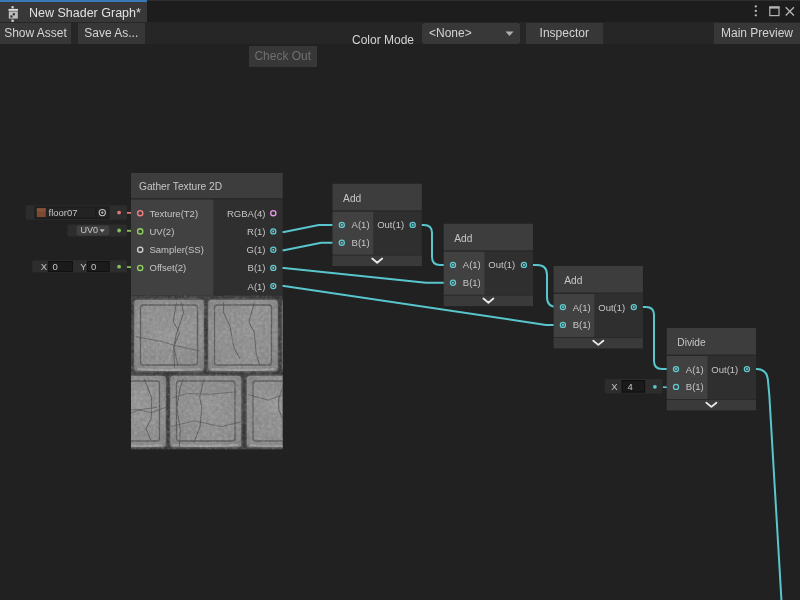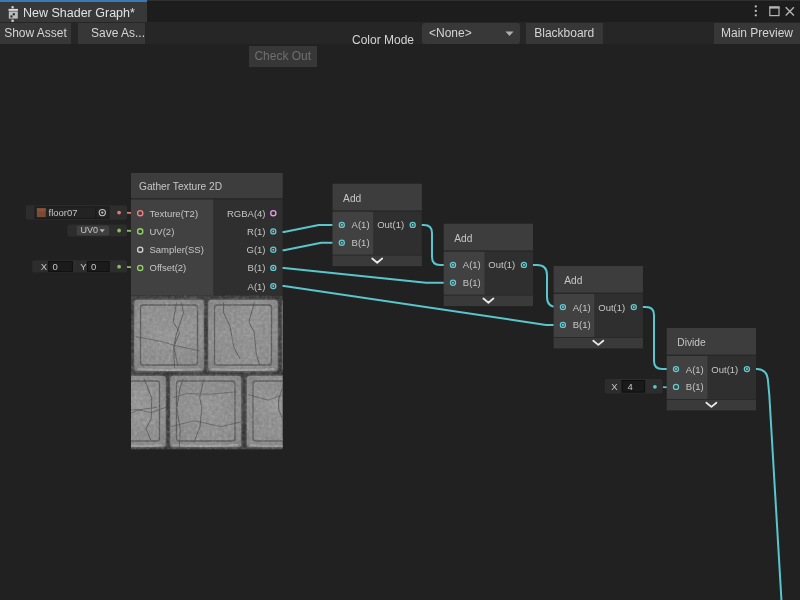--- a/index.html
+++ b/index.html
@@ -2,21 +2,21 @@
 <html><head>
 <meta charset="utf-8">
 <style>
   html,body{margin:0;padding:0;width:800px;height:600px;overflow:hidden;background:#212121;
     font-family:"Liberation Sans", sans-serif;}
   #root{position:relative;width:800px;height:600px;}
   .titlebar{position:absolute;left:0;top:0;width:800px;height:22px;background:#1d1d1d;}
   .topline{position:absolute;left:147px;top:0;width:653px;height:1px;background:#2f2f2f;}
   .tab{position:absolute;left:0;top:0;width:147px;height:22px;background:#383838;
     border-top:2px solid #3a79b8;box-sizing:border-box;}
-  .tabtxt{position:absolute;left:23px;top:3.5px;font-size:12.5px;color:#e2e2e2;letter-spacing:0px;}
+  .tabtxt{position:absolute;left:29px;top:3.5px;font-size:12.5px;color:#e2e2e2;letter-spacing:0px;}
   .toolbar{position:absolute;left:0;top:22px;width:800px;height:22px;background:#262626;}
   .tb{position:absolute;top:0.5px;height:21px;background:#373737;color:#d4d4d4;font-size:12px;
     text-align:center;line-height:21px;white-space:nowrap;}
   .lbl{position:absolute;top:8px;height:21px;color:#d4d4d4;font-size:12px;line-height:21px;white-space:nowrap;}
   svg{position:absolute;left:0;top:0;}
   text{font-family:"Liberation Sans", sans-serif;fill:#c6c6c6;}
 </style>
 </head>
 <body>
 <div id="root">
@@ -37,30 +37,30 @@
       <circle cx="5.8" cy="6.4" r="1.15" fill="#bdbdbd"></circle>
       <circle cx="5.8" cy="10.9" r="1.15" fill="#bdbdbd"></circle>
       <circle cx="5.8" cy="15.3" r="1.15" fill="#bdbdbd"></circle>
       <rect x="19.8" y="7.0" width="9.2" height="8.6" fill="none" stroke="#b4b4b4" stroke-width="1.2"></rect>
       <rect x="19.3" y="6.5" width="10.2" height="2.1" fill="#b4b4b4"></rect>
       <path d="M35.7 7.3 L43.9 15.4 M43.9 7.3 L35.7 15.4" stroke="#b4b4b4" stroke-width="1.4"></path>
     </svg>
   </div>
   <div class="toolbar">
     <div class="tb" style="left:0;width:71px;">Show Asset</div>
-    <div class="tb" style="left:77.5px;width:67.5px;text-align:right;">Save As...</div>
+    <div class="tb" style="left:77.5px;width:67.5px;">Save As...</div>
     <div class="tb" style="left:249px;width:67.5px;color:#6f6f6f;margin-top:23px;">Check Out</div>
     <div class="lbl" style="left:352px;">Color Mode</div>
     <div class="tb" style="left:422px;width:98px;border-radius:3px;text-align:left;background:#383838;">
       <span style="padding-left:7px;">&lt;None&gt;</span>
       <svg width="10" height="6" style="position:absolute;left:83px;top:8px;">
         <path d="M0.5 0.5 L8.5 0.5 L4.5 5 Z" fill="#b0b0b0"></path>
       </svg>
     </div>
-    <div class="tb" style="left:526px;width:76.5px;">Blackboard</div>
+    <div class="tb" style="left:526px;width:76.5px;">Inspector</div>
     <div class="tb" style="left:714px;width:86px;">Main Preview</div>
   </div>
   <svg id="graph" width="800" height="600" viewBox="0 0 800 600">
 <defs>
 <radialGradient id="tg" cx="48%" cy="45%" r="80%">
  <stop offset="0%" stop-color="#a1a1a1"></stop>
           <stop offset="60%" stop-color="#959595"></stop>
  <stop offset="88%" stop-color="#848484"></stop>
           <stop offset="100%" stop-color="#787878"></stop>
 </radialGradient>

